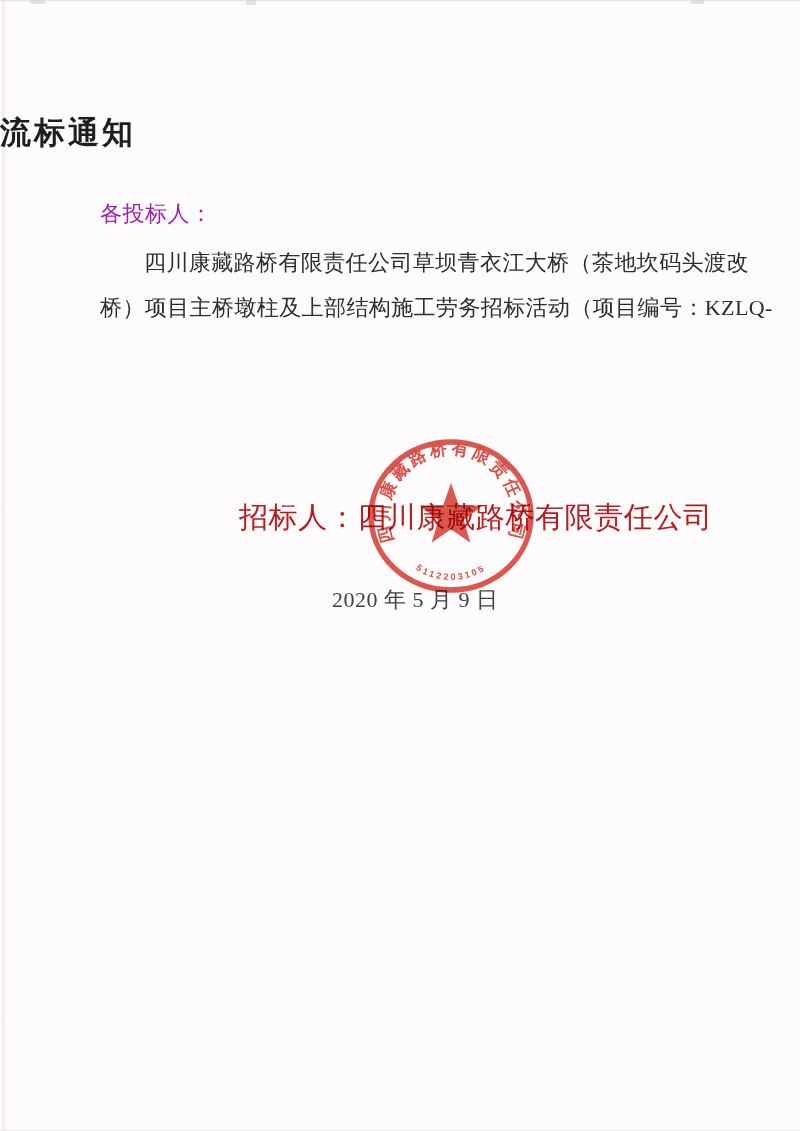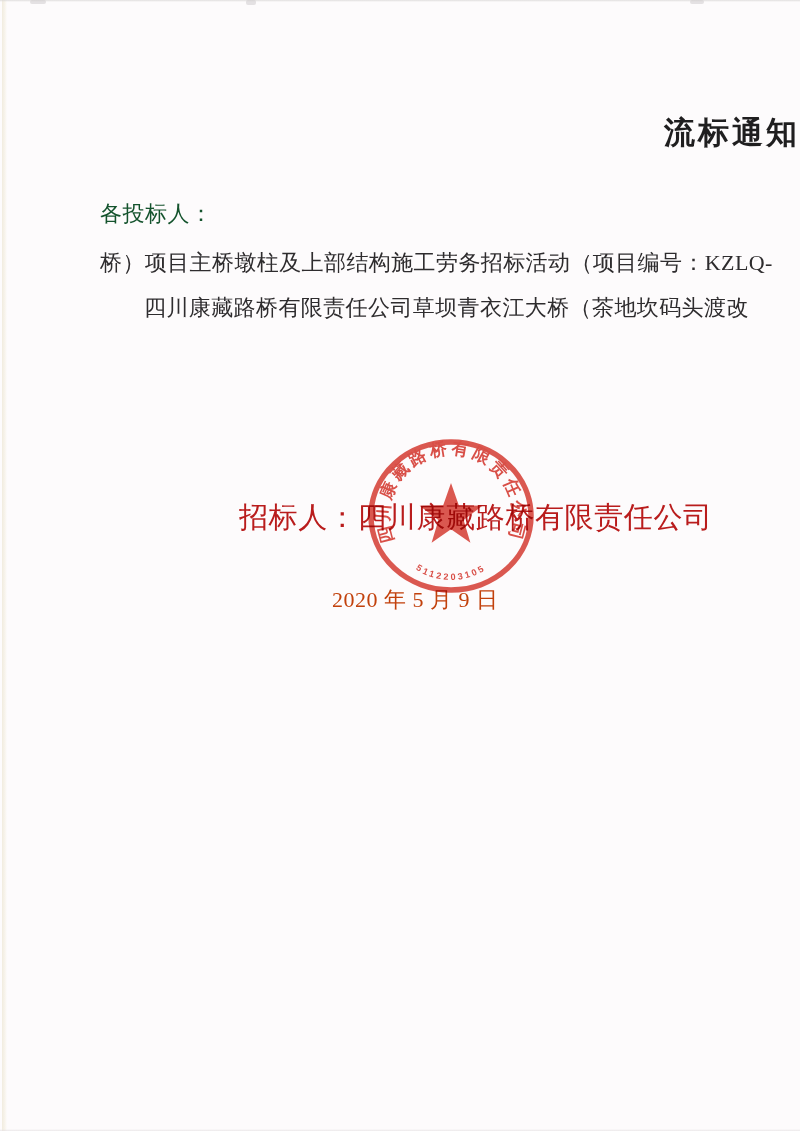--- a/index.html
+++ b/index.html
@@ -26,46 +26,46 @@
     background:linear-gradient(to top,#e3dfe1,rgba(255,255,255,0));
     opacity:.7;
   }
   .notch{position:absolute;background:#cfcccd;opacity:.55;border-radius:2px;}
   .n1{left:30px;top:0;width:16px;height:4px;}
   .n2{left:246px;top:0;width:10px;height:5px;}
   .n3{left:690px;top:0;width:14px;height:4px;}
 
   .doc-title{
     position:absolute;left:0;top:112px;width:100%;
-    text-align:right;
+    text-align:left;
     font-family:"Liberation Sans","DejaVu Sans",sans-serif;
     font-weight:700;
     font-size:31px;
     letter-spacing:3px;
     color:#1f1e1f;
   }
   .salutation{
     position:absolute;left:100px;top:199px;
-    font-size:22px;color:#14532d;letter-spacing:.5px;text-align:right;
+    font-size:22px;color:#a21caf;letter-spacing:.5px;text-align:right;
   }
   .body-block{
     position:absolute;left:100px;top:241px;width:618px;
     font-size:22px;color:#2e2c2e;letter-spacing:.4px;
   }
   .body-line{height:44.7px;line-height:44.7px;white-space:nowrap;}
   .body-line.indent{text-indent:2em;}
 
   .signer-line{
     position:absolute;left:239px;top:498px;
     font-size:29px;color:#b91c1c;letter-spacing:.6px;
     white-space:nowrap;
   }
   .date-line{
     position:absolute;left:332px;top:585px;
-    font-size:22px;color:#c2410c;letter-spacing:.5px;
+    font-size:22px;color:#404040;letter-spacing:.5px;
     white-space:nowrap;
   }
 
   .seal{
     position:absolute;left:362px;top:436px;width:180px;height:164px;
     mix-blend-mode:multiply;
     opacity:.93;
   }
   .seal text{
     font-family:"Liberation Sans","DejaVu Sans",sans-serif;
@@ -84,22 +84,22 @@
   <div class="edge-bottom"></div>
   <div class="notch n1"></div>
   <div class="notch n2"></div>
   <div class="notch n3"></div>
 
   <div class="doc-title">流标通知</div>
 
   <div class="salutation">各投标人：</div>
 
   <div class="body-block">
+    <div class="body-line indent">四川康藏路桥有限责任公司草坝青衣江大桥（茶地坎码头渡改</div>
     <div class="body-line">桥）项目主桥墩柱及上部结构施工劳务招标活动（项目编号：KZLQ-</div>
-    <div class="body-line indent">四川康藏路桥有限责任公司草坝青衣江大桥（茶地坎码头渡改</div>
   </div>
 
   <div class="signer-line">招标人：四川康藏路桥有限责任公司</div>
 
   <div class="date-line">2020 年 5 月 9 日</div>
 
   <svg class="seal" viewBox="0 0 180 164">
     <defs>
       <path id="arcTop" d="M 35.3 111 A 62 62 0 1 1 142.7 111" fill="none"></path>
       <path id="arcBottom" d="M 38.6 119.4 A 64 64 0 0 0 139.4 119.4" fill="none"></path>

